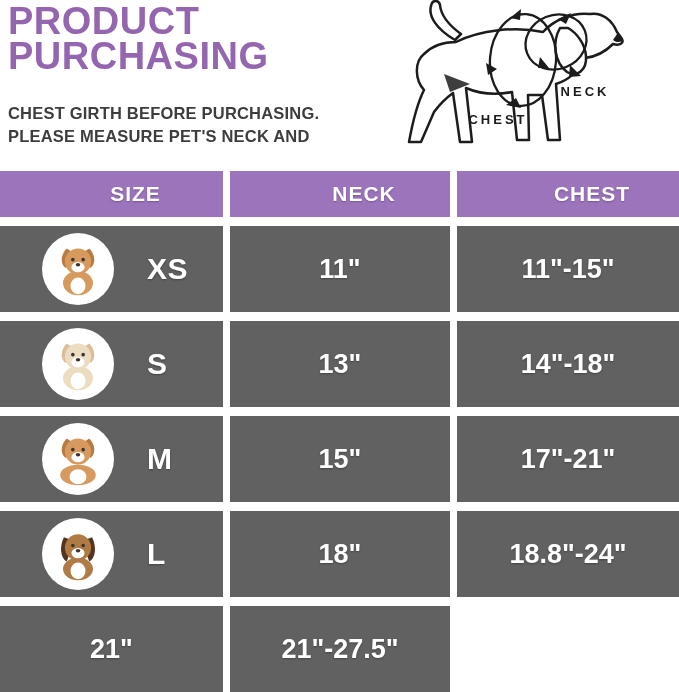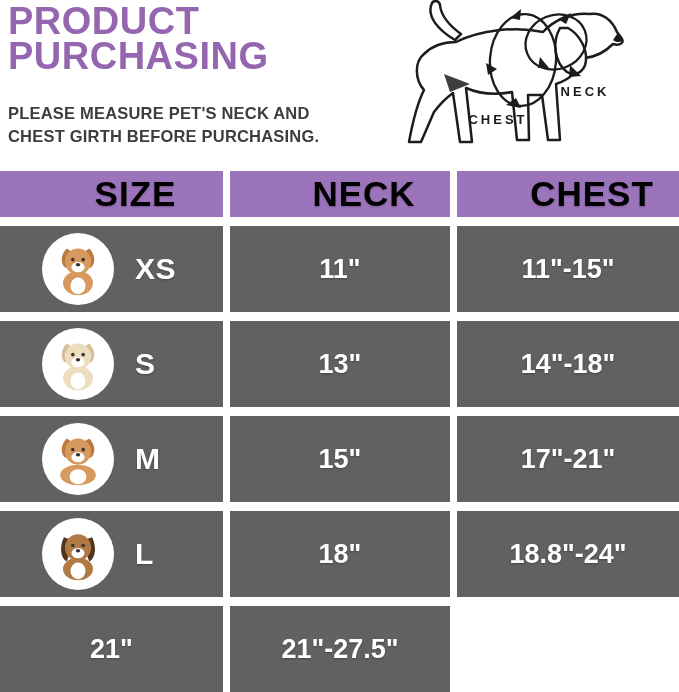--- a/index.html
+++ b/index.html
@@ -17,49 +17,49 @@
     font-size:13px;letter-spacing:3px;fill:#1c1c1c;}
 
   .size-table{
     position:absolute;left:0;top:171px;width:679px;
     display:grid;
     grid-template-columns:223px 220px 1fr;
     grid-template-rows:46px repeat(5, 86px);
     gap:9px 7px;
   }
   .th{
-    background:#9c74bc;color:#000000;font-weight:bold;font-size:35px;letter-spacing:1px;
+    background:#9c74bc;color:#ffffff;font-weight:bold;font-size:21px;letter-spacing:1px;
     display:flex;align-items:center;justify-content:center;
     text-shadow:0 1px 2px rgba(0,0,0,0.25);
     padding-left:48px;
   }
   .td{
     background:#616161;color:#ffffff;font-weight:bold;font-size:27px;
     display:flex;align-items:center;justify-content:center;
     text-shadow:0 1px 2px rgba(0,0,0,0.3);
   }
-  .size-cell{justify-content:flex-start;padding-left:42px;box-sizing:border-box;}
+  .size-cell{justify-content:flex-start;padding-left:42px;box-sizing:border-box;gap:12px;}
   .photo-circle{
     width:72px;height:72px;border-radius:50%;background:#ffffff;flex:0 0 auto;
     display:flex;align-items:center;justify-content:center;overflow:hidden;
   }
   .photo-circle svg{width:60px;height:60px;}
   .size-label{margin-left:21px;font-size:30px;letter-spacing:0.5px;}
 </style>
 </head>
 <body>
 
 <div class="top-area">
   <div class="title-block">
     <div>PRODUCT</div>
     <div>PURCHASING</div>
   </div>
   <div class="subtitle-block">
+    <div>CHEST GIRTH BEFORE PURCHASING.</div>
     <div>PLEASE MEASURE PET'S NECK AND</div>
-    <div>CHEST GIRTH BEFORE PURCHASING.</div>
   </div>
 
   <svg class="dog-diagram" viewBox="388 0 291 152">
     <g stroke="#1c1c1c" stroke-width="2.5" fill="#ffffff" stroke-linejoin="round" stroke-linecap="round">
 
       <path d="M455 40 C438 30 426 16 432 3 C434 0 439 0 440 5 C441 16 450 26 461 34 Z"></path>
 
       <path d="M456 42 C480 30 516 26 543 32 C554 20 572 12 590 14 C602 12 612 20 617 32 L622 39
            C624 43 620 46 613 44 C605 52 595 57 585 58 C579 70 569 80 556 84
            L560 140 L548 140 L542 95 L528 95 L529 140 L517 140 L512 92

